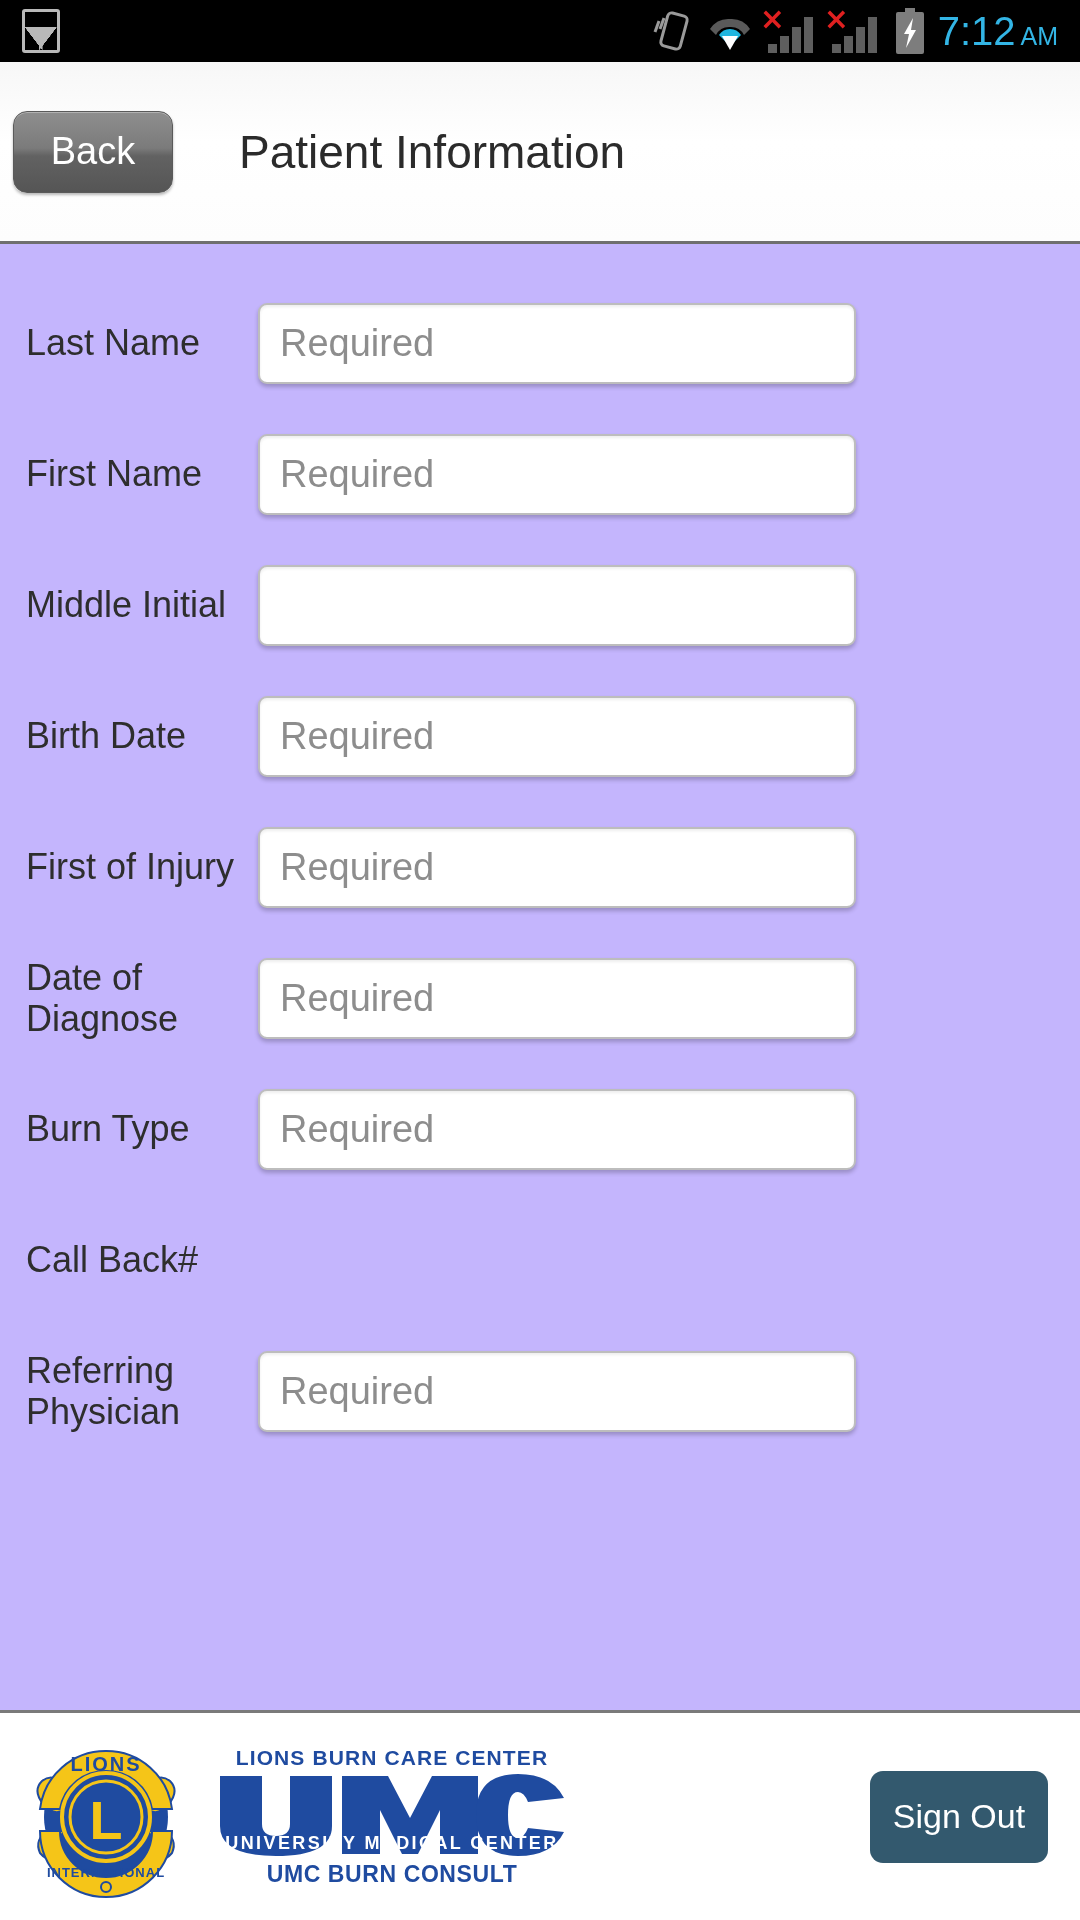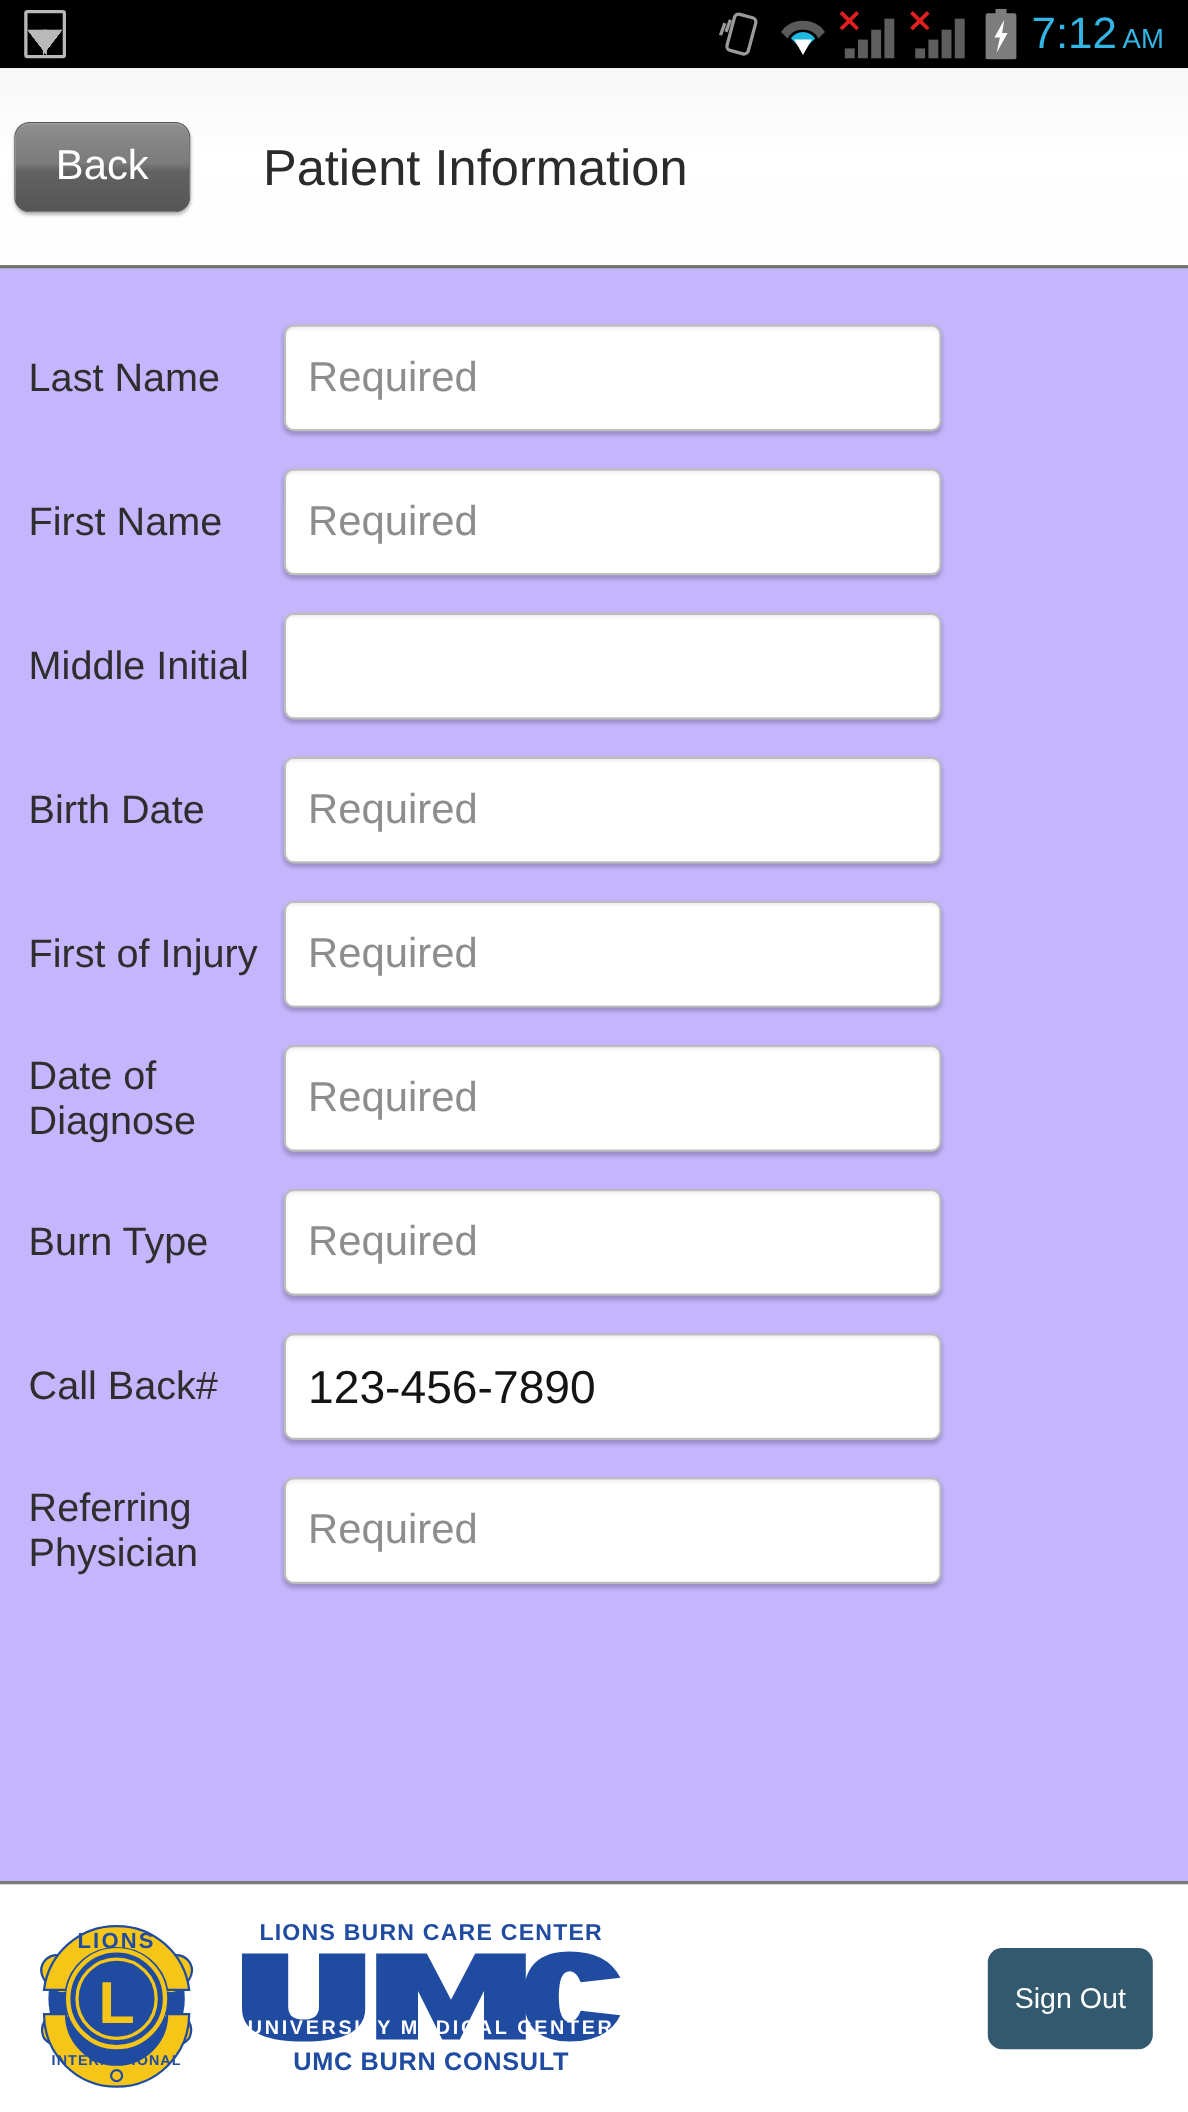--- a/index.html
+++ b/index.html
@@ -104,21 +104,21 @@
   .field-label {
     width: 232px;
     flex: none;
     font-size: 36px;
     color: #2e2e2e;
     line-height: 1.12;
     padding-right: 10px;
   }
   .field-box {
     width: 598px;
-    height: 97px;
+    height: 81px;
     border: 2px solid #bdbdbd;
     border-radius: 9px;
     background: #ffffff;
     box-shadow: 0 3px 4px rgba(0,0,0,0.22), inset 0 2px 3px rgba(0,0,0,0.07);
     display: flex;
     align-items: center;
     padding: 0 20px;
     font-size: 38px;
     cursor: text;
   }
@@ -167,25 +167,25 @@
   .umc-bottom {
     color: #1f4ba0;
     font-size: 23px;
     font-weight: bold;
     letter-spacing: 0.6px;
     margin-top: 3px;
     font-family: "Liberation Sans", sans-serif;
   }
   .signout-button {
     margin-left: auto;
-    width: 150px; height: 92px;
+    width: 178px; height: 92px;
     background: #33596e;
     border-radius: 13px;
     color: #ffffff;
-    font-size: 26px;
+    font-size: 34px;
     display: flex; align-items: center; justify-content: center;
     cursor: pointer;
     flex: none;
   }
 </style>
 </head>
 <body>
 
 <div class="statusbar">
   <div class="status-left">
@@ -277,21 +277,20 @@
     <div class="field-box placeholder">Required</div>
   </div>
 
   <div class="field-row">
     <div class="field-label">Burn Type</div>
     <div class="field-box placeholder">Required</div>
   </div>
 
   <div class="field-row">
     <div class="field-label">Call Back#</div>
-    <div class="field-box filled">123-456-7890</div>
   </div>
 
   <div class="field-row">
     <div class="field-label">Referring Physician</div>
     <div class="field-box placeholder">Required</div>
   </div>
 
 </div>
 
 <div class="footer">

